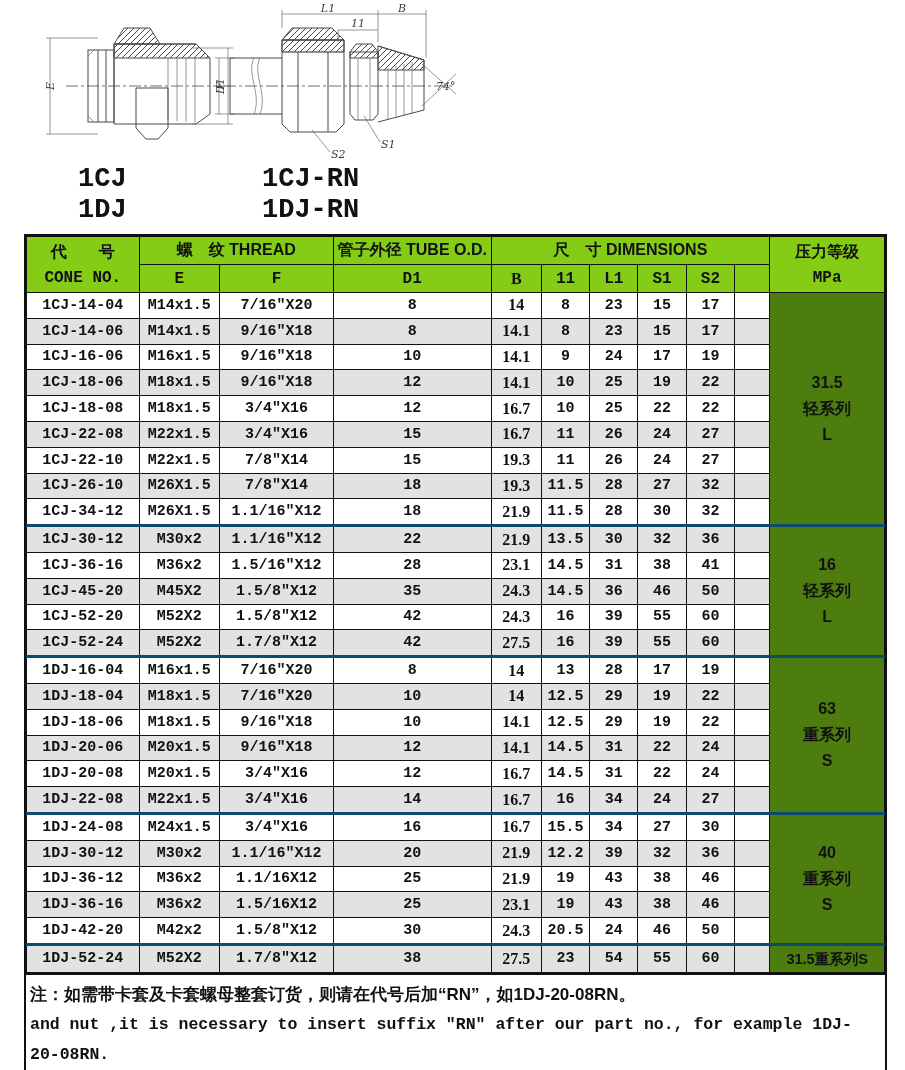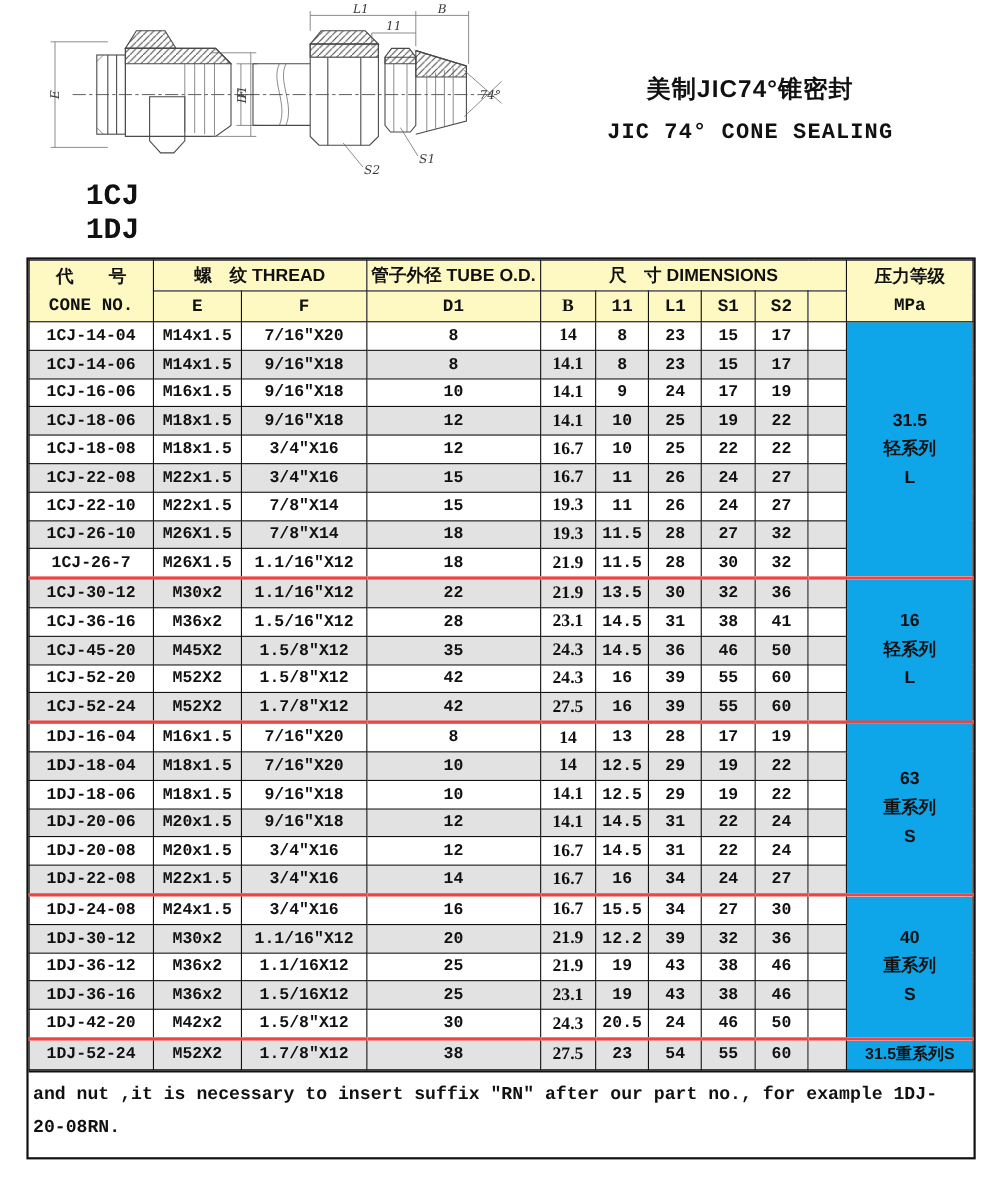--- a/index.html
+++ b/index.html
@@ -20,26 +20,26 @@
             font-family:"Liberation Sans",sans-serif;}
   .title-en{font-size:20px;font-weight:bold;margin-top:13px;letter-spacing:1px;}
   .models{position:absolute;font-size:27px;font-weight:bold;line-height:31px;}
   .models-left{left:78px;top:164px;}
   .models-right{left:262px;top:164px;}
   
   .table-box{position:absolute;left:24px;top:234px;width:859px;border:2px solid #111;}
   table{border-collapse:collapse;table-layout:fixed;width:100%;}
   th,td{border:1px solid #111;text-align:center;vertical-align:middle;padding:0;
         font-size:15px;font-weight:bold;overflow:hidden;white-space:nowrap;}
-  thead th{background:#fef9c3;height:27px;font-size:16px;}
+  thead th{background:#84cc16;height:27px;font-size:16px;}
   tbody td{height:24.8px;}
   tr.shaded td:not(.pressure-cell){background:#e2e2e2;}
-  tr.section-break td{border-top:3px solid #ef4444;}
+  tr.section-break td{border-top:3px solid #0c4a6e;}
   .col-b{font-family:"Liberation Serif","DejaVu Serif",serif;font-size:16px;}
-  .pressure-cell{background:#0ea5e9;font-family:"Liberation Sans",sans-serif;
+  .pressure-cell{background:#4d7c0f;font-family:"Liberation Sans",sans-serif;
                  font-size:16px;font-weight:bold;line-height:26px;}
   .pressure-cell.single{font-size:14.5px;margin-top:48px;}
   thead .two-line div{line-height:26px;}
   .cjk{font-family:"Liberation Sans",sans-serif;}
   
   .notes{border-top:2px solid #111;padding:5px 6px 12px 4px;font-weight:bold;}
   .note-cn{font-size:17px;line-height:30px;font-family:"Liberation Sans",sans-serif;}
   .note-en{font-size:16.5px;line-height:30px;}
 </style>
 </head>
@@ -141,28 +141,28 @@
       <line class="thin" x1="126" y1="28" x2="166" y2="28"></line>
       <line class="thin" x1="126" y1="28" x2="126" y2="40"></line>
       <text text-anchor="middle" x="146" y="25">11</text>
 
       <line class="thin" x1="100" y1="128" x2="118" y2="150"></line>
       <text x="119" y="156">S2</text>
       <line class="thin" x1="152" y1="114" x2="168" y2="140"></line>
       <text x="169" y="146">S1</text>
     </svg>
 
-    <div class="titles">
-      <div class="title-cn">美制JIC74°锥密封</div>
-      <div class="title-en">JIC 74° CONE SEALING</div>
-    </div>
 
     <div class="models models-left">
       <div>1CJ</div>
       <div>1DJ</div>
+    </div>
+    <div class="models models-right">
+      <div>1CJ-RN</div>
+      <div>1DJ-RN</div>
     </div>
   </div>
 
   <div class="table-box">
     <table>
       <colgroup>
         <col style="width:112px">
           <col style="width:80px">
           <col style="width:113px">
         <col style="width:157px">
@@ -296,21 +296,21 @@
             <td>7/8″X14</td>
             <td>18</td>
             <td class="col-b">19.3</td>
             <td>11.5</td>
             <td>28</td>
             <td>27</td>
             <td>32</td>
             <td></td>
           </tr>
           <tr>
-            <td>1CJ-26-7</td>
+            <td>1CJ-34-12</td>
             <td>M26X1.5</td>
             <td>1.1/16″X12</td>
             <td>18</td>
             <td class="col-b">21.9</td>
             <td>11.5</td>
             <td>28</td>
             <td>30</td>
             <td>32</td>
             <td></td>
           </tr>
@@ -533,17 +533,18 @@
             <td>60</td>
             <td></td>
             <td rowspan="1" class="pressure-cell single">
               <div>31.5重系列S</div>
             </td>
           </tr>
         </tbody>
     </table>
 
     <div class="notes">
+      <div class="note-cn">注：如需带卡套及卡套螺母整套订货，则请在代号后加“RN”，如1DJ-20-08RN。</div>
       <div class="note-en"> and nut ,it is necessary to insert suffix ″RN″ after our part no., for example 1DJ-20-08RN.</div>
     </div>
   </div>
 
 </div>
 
 </body></html>

